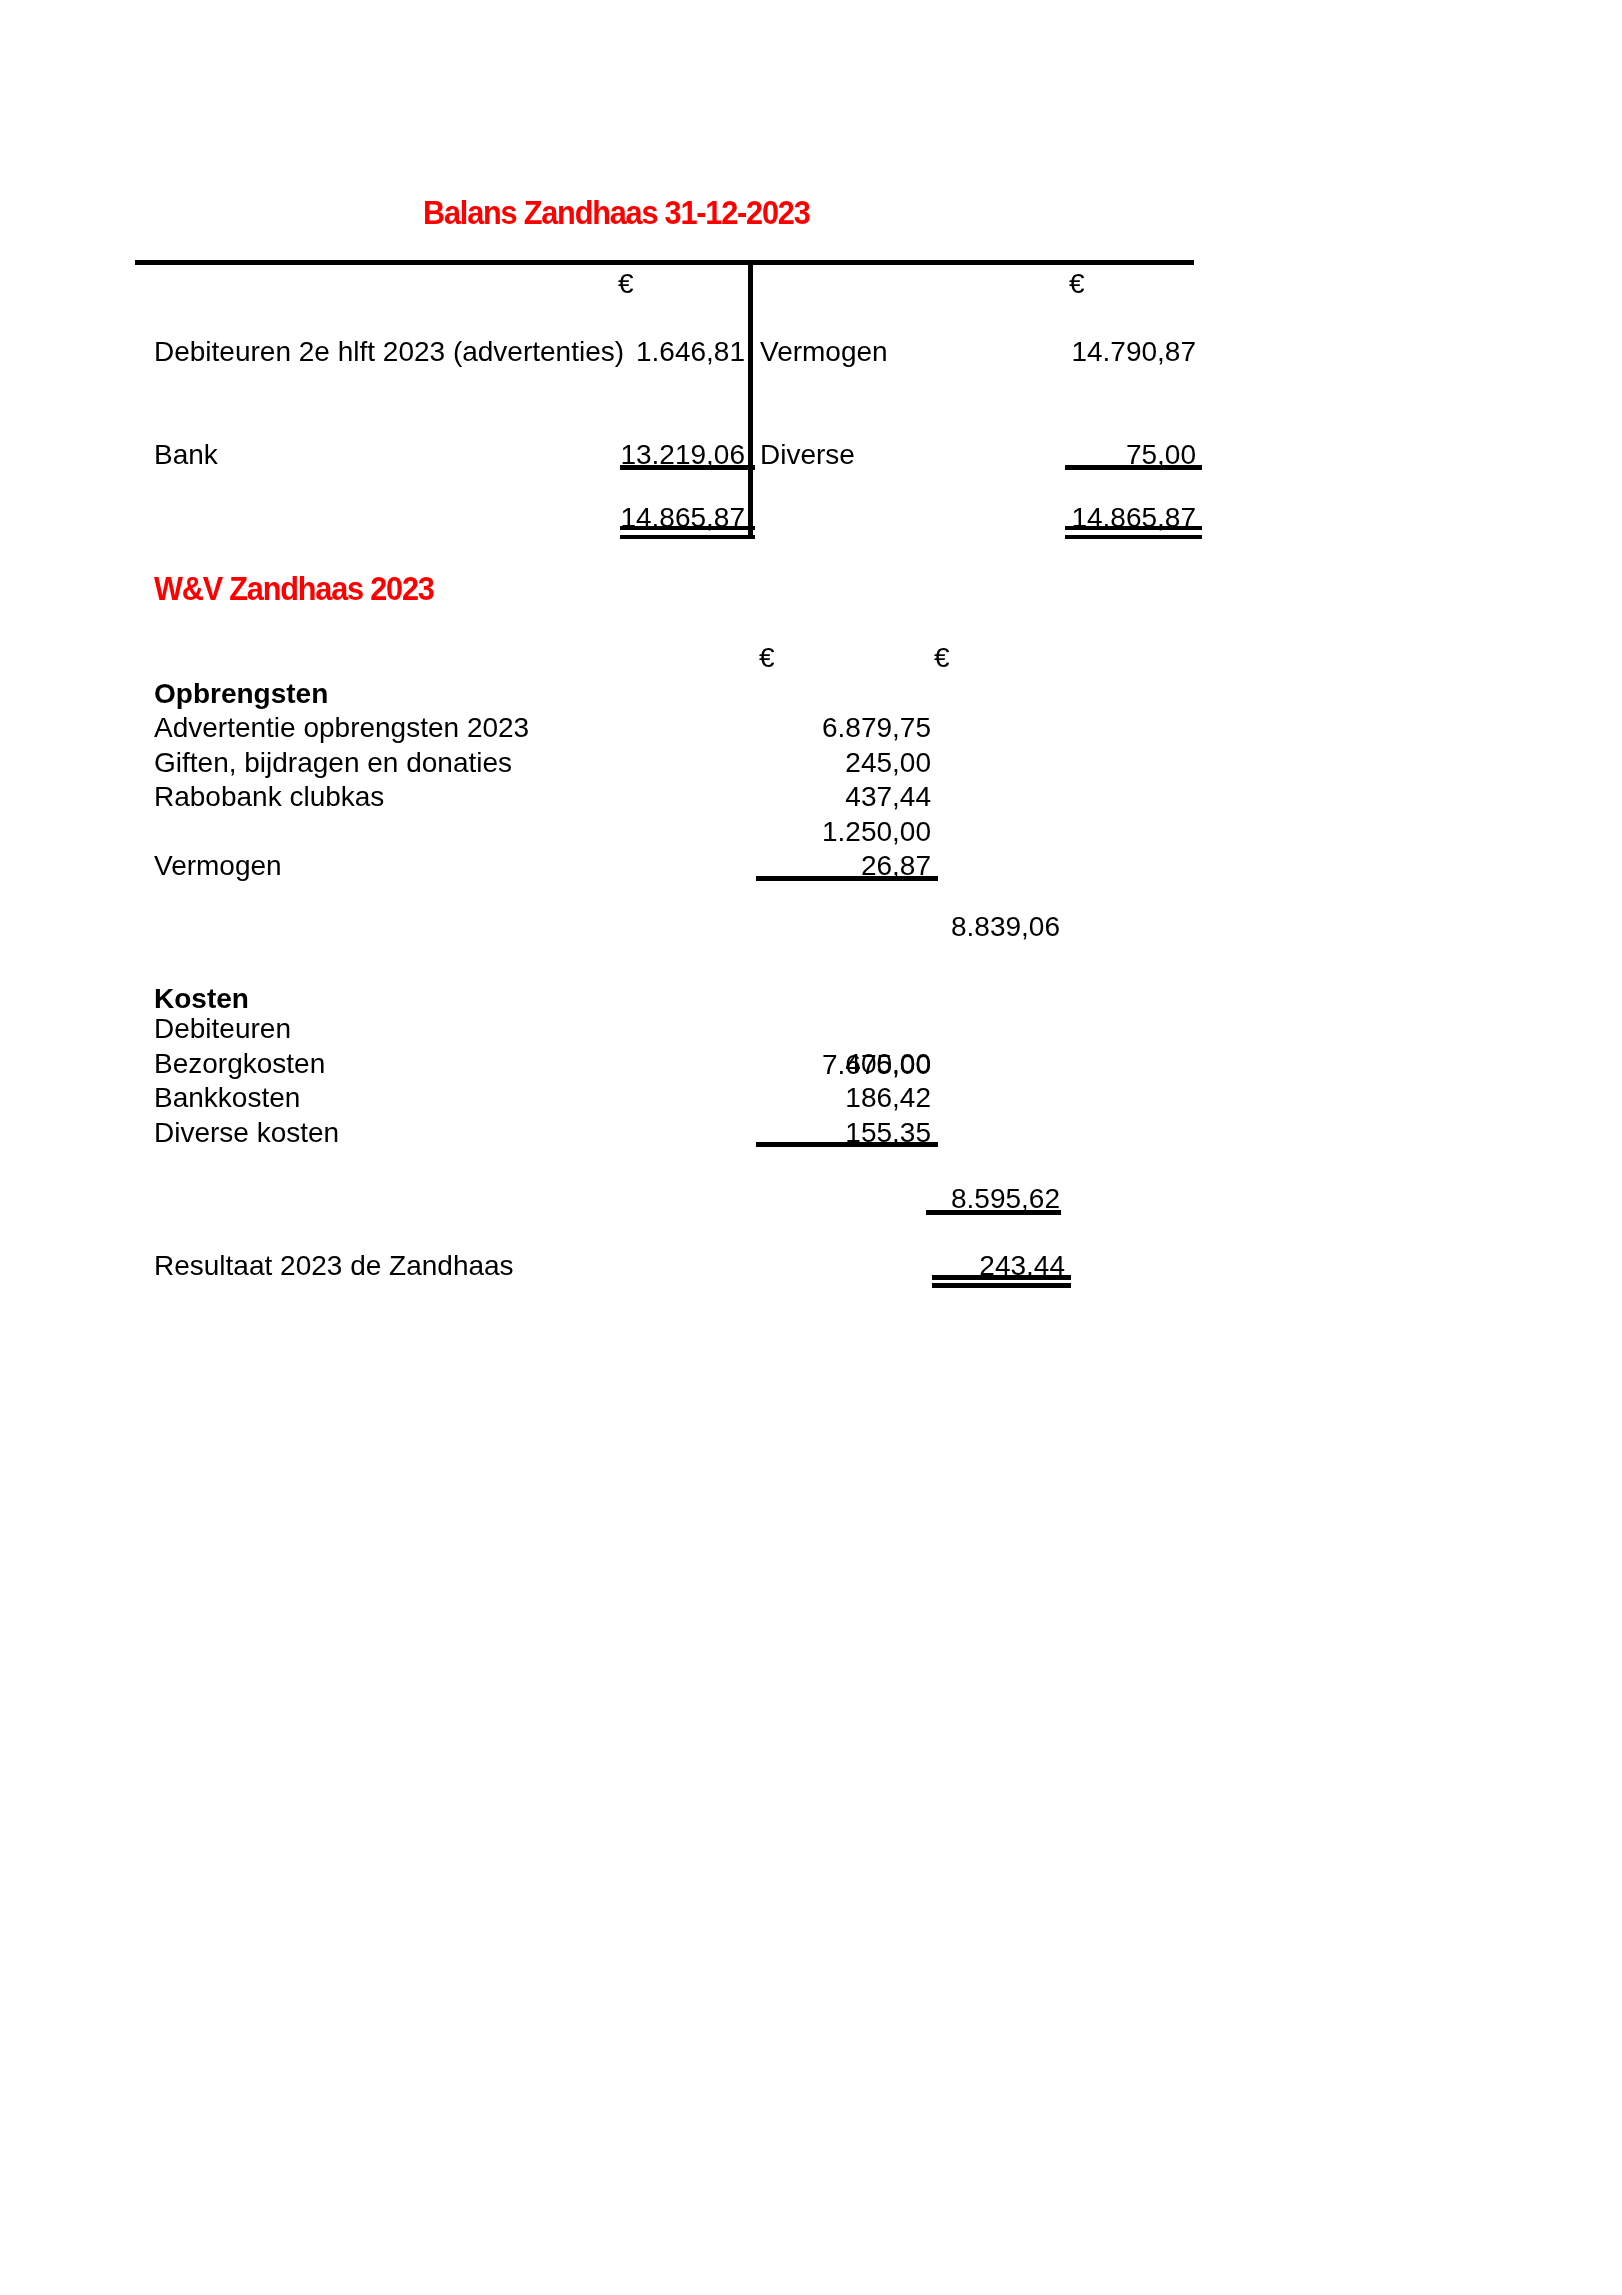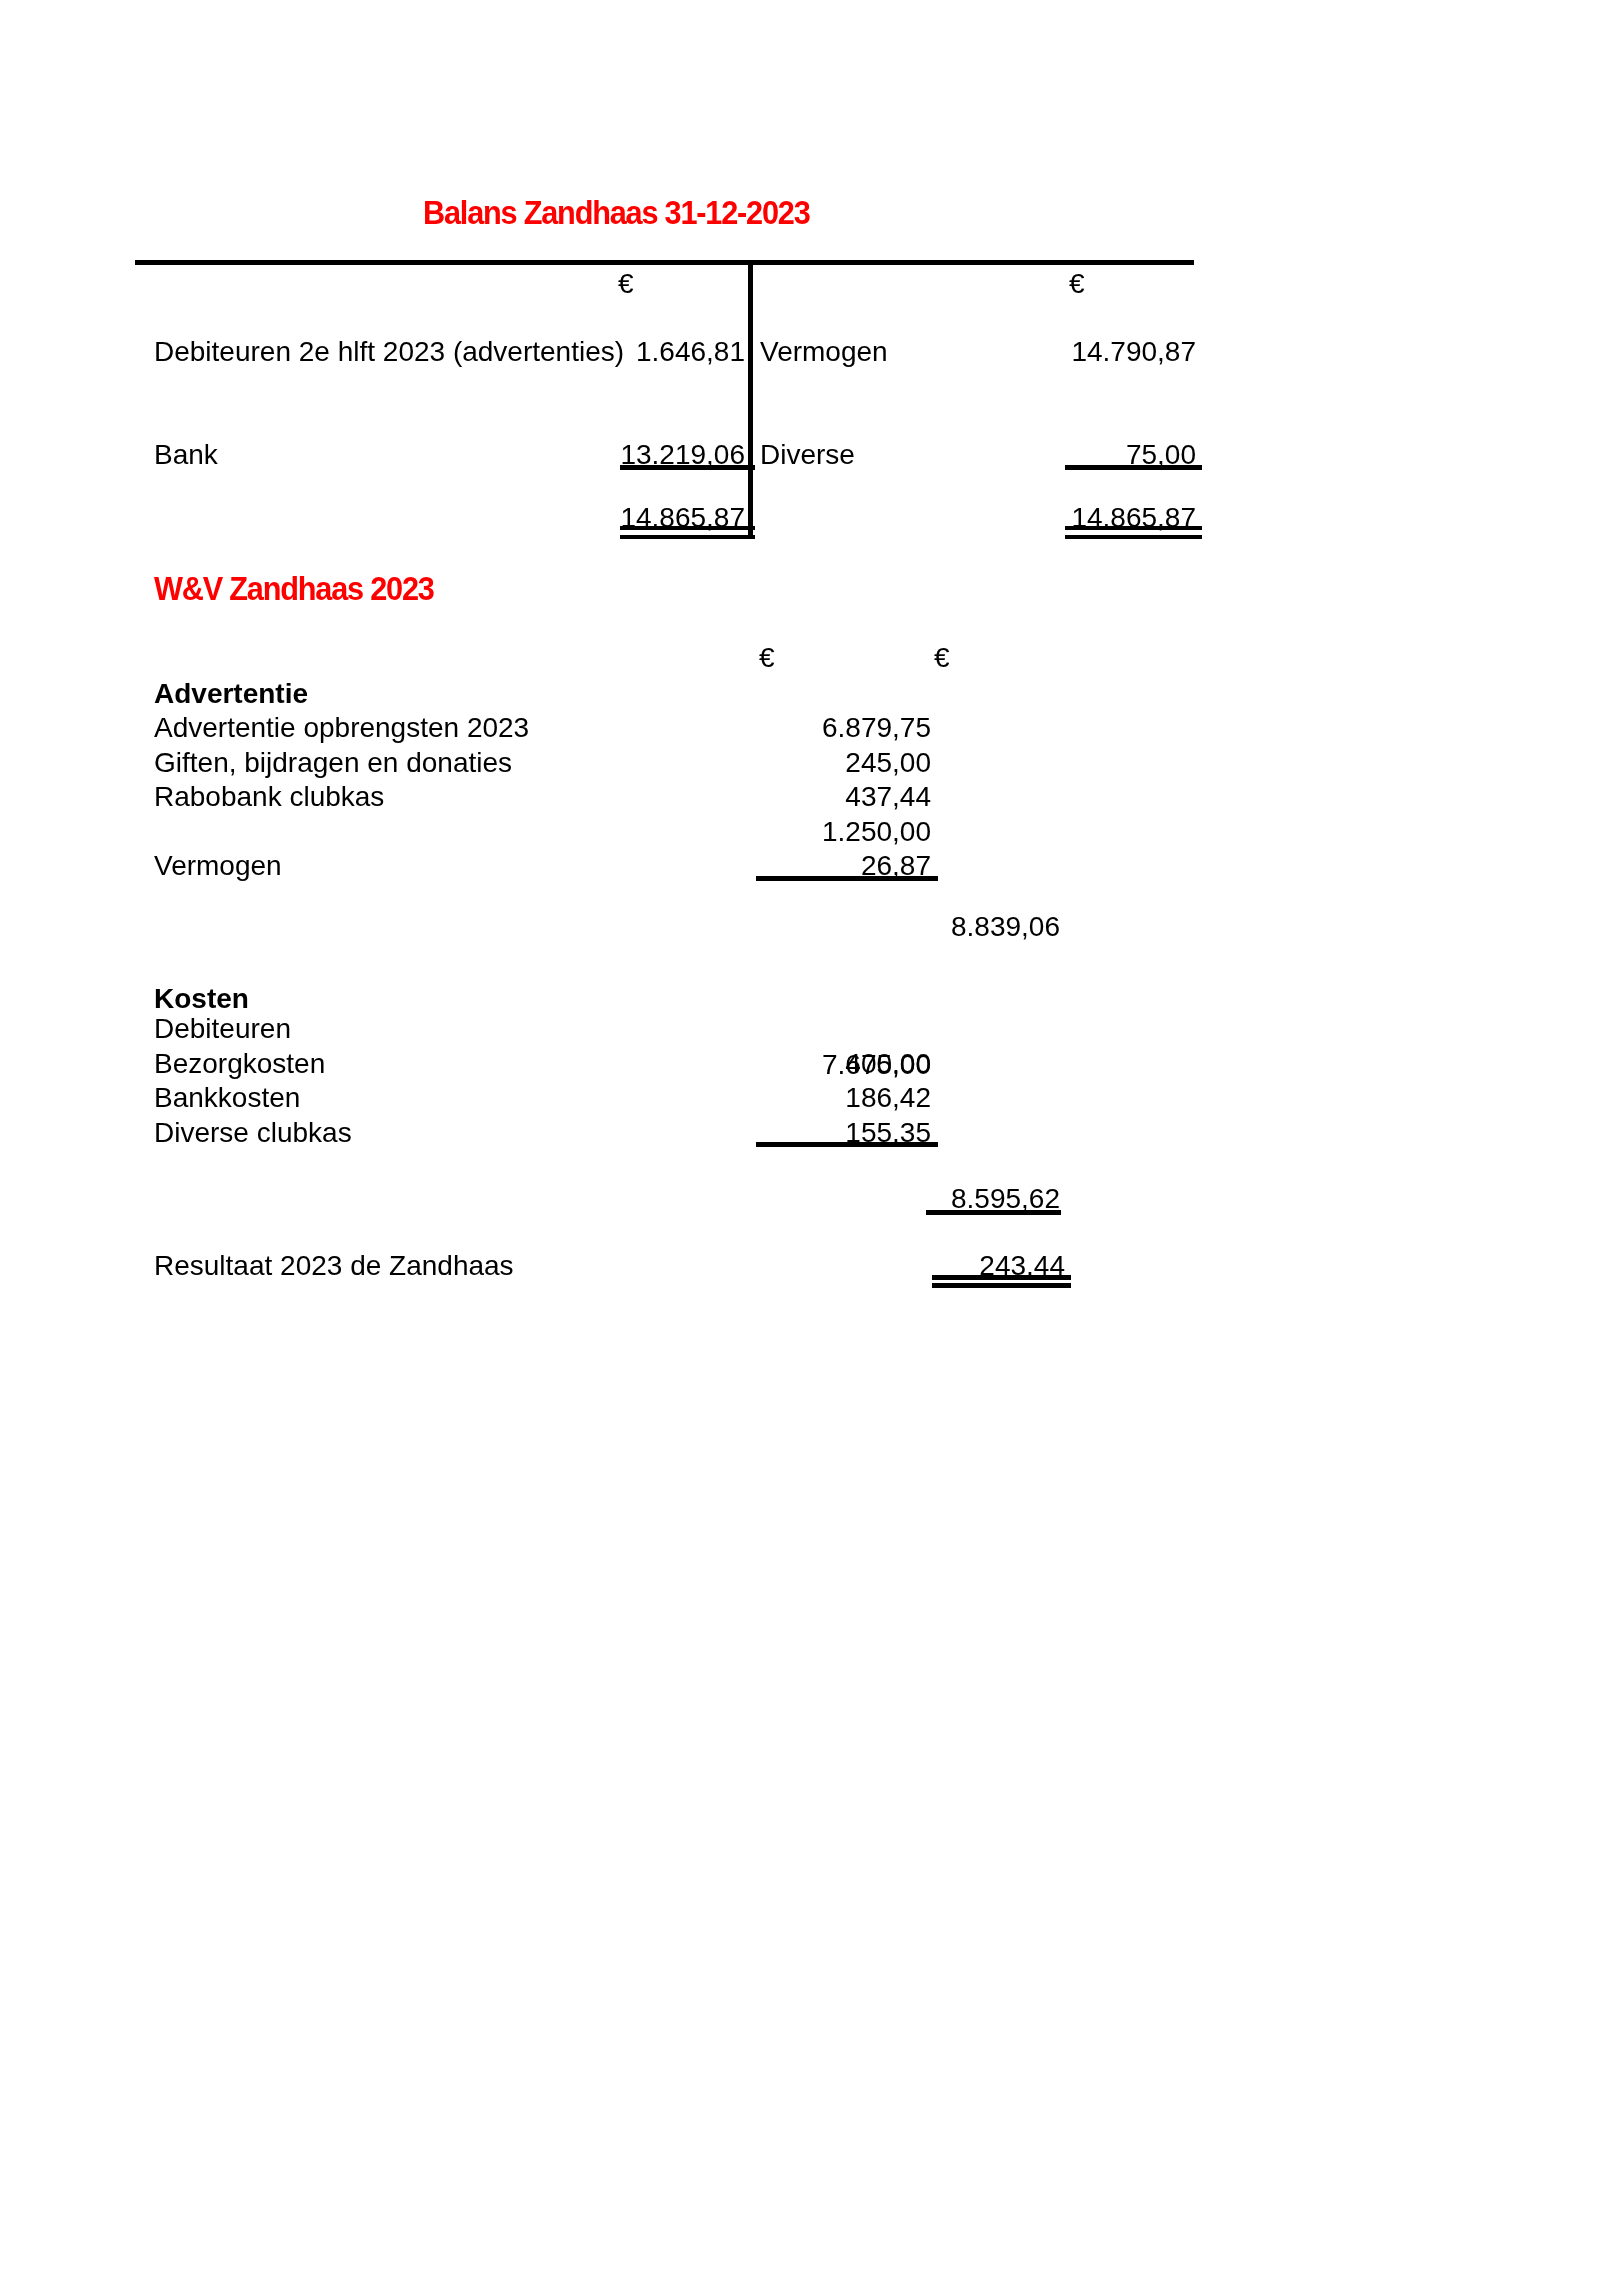--- a/index.html
+++ b/index.html
@@ -65,21 +65,21 @@
   <div class="rule" style="left:620px; top:535px; width:135px; height:3.9px;"></div>
   <div class="t num" style="left:980px; top:501px; width:216px;">14.865,87</div>
   <div class="rule" style="left:1065px; top:526px; width:137px; height:3.9px;"></div>
   <div class="rule" style="left:1065px; top:535px; width:137px; height:3.9px;"></div>
 
   <div class="t red-title" style="left:154px; top:571px;">W&amp;V Zandhaas 2023</div>
 
   <div class="t" style="left:759px; top:641px;">€</div>
   <div class="t" style="left:934px; top:641px;">€</div>
 
-  <div class="t b" style="left:154px; top:677px;">Advertentie</div>
+  <div class="t b" style="left:154px; top:677px;">Opbrengsten</div>
 
   <div class="t" style="left:154px; top:711px;">Advertentie opbrengsten 2023</div>
   <div class="t num" style="left:720px; top:711px; width:211px;">6.879,75</div>
 
   <div class="t" style="left:154px; top:746px;">Giften, bijdragen en donaties</div>
   <div class="t num" style="left:720px; top:746px; width:211px;">245,00</div>
 
   <div class="t" style="left:154px; top:780px;">Rabobank clubkas</div>
   <div class="t num" style="left:720px; top:780px; width:211px;">437,44</div>
 
@@ -95,21 +95,21 @@
 
   <div class="t" style="left:154px; top:1012px;">Debiteuren</div>
   <div class="t num" style="left:720px; top:1012px; width:211px;margin-top:36px;">7.675,00</div>
 
   <div class="t" style="left:154px; top:1047px;">Bezorgkosten</div>
   <div class="t num" style="left:720px; top:1047px; width:211px;">400,00</div>
 
   <div class="t" style="left:154px; top:1081px;">Bankkosten</div>
   <div class="t num" style="left:720px; top:1081px; width:211px;">186,42</div>
 
-  <div class="t" style="left:154px; top:1116px;">Diverse clubkas</div>
+  <div class="t" style="left:154px; top:1116px;">Diverse kosten</div>
   <div class="t num" style="left:720px; top:1116px; width:211px;">155,35</div>
   <div class="rule" style="left:756px; top:1142px; width:182px; height:4.6px;"></div>
 
   <div class="t num" style="left:851px; top:1182px; width:209px;">8.595,62</div>
   <div class="rule" style="left:926px; top:1210px; width:135px; height:4.6px;"></div>
 
   <div class="t" style="left:154px; top:1249px;">Resultaat 2023 de Zandhaas</div>
   <div class="t num" style="left:856px; top:1249px; width:209px;">243,44</div>
   <div class="rule" style="left:932px; top:1275px; width:139px; height:4.6px;"></div>
   <div class="rule" style="left:932px; top:1283px; width:139px; height:4.6px;"></div>

